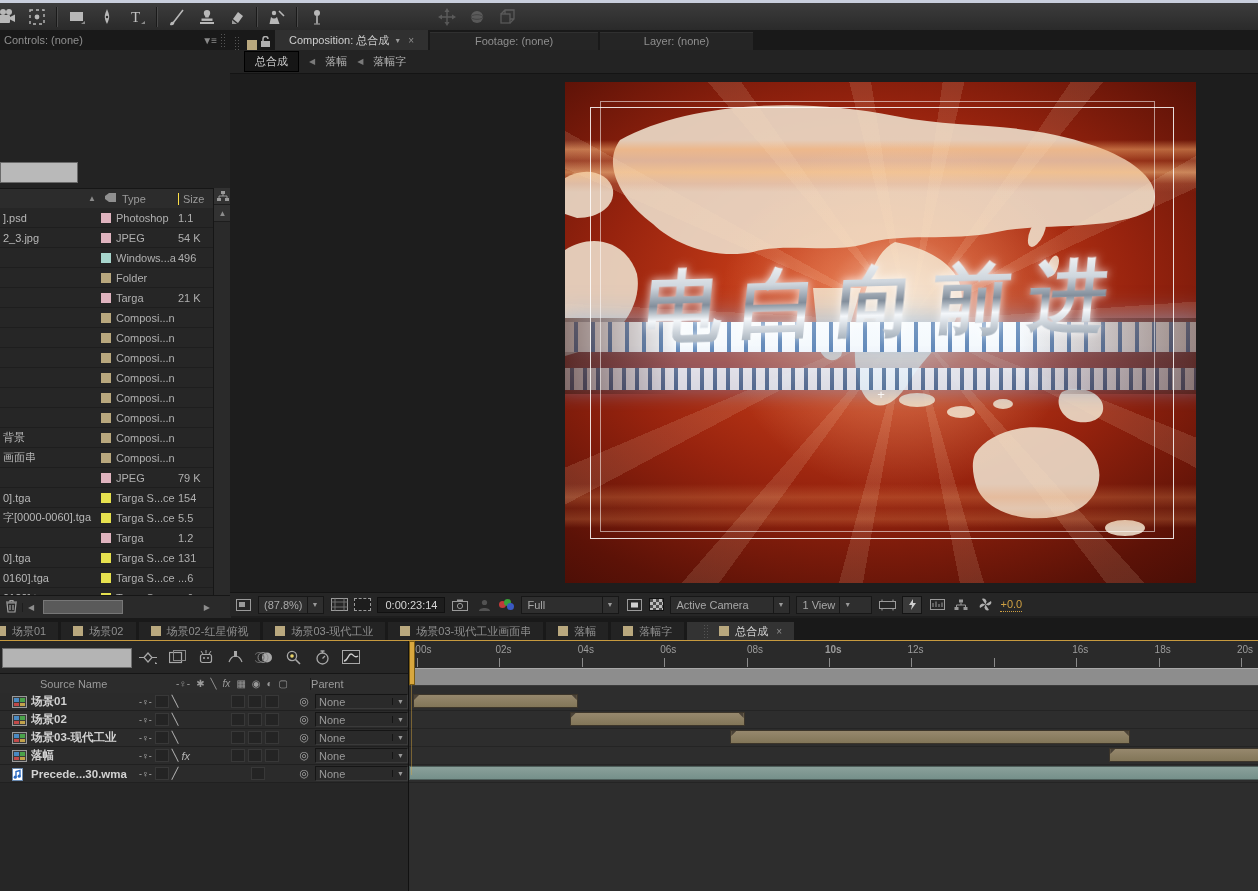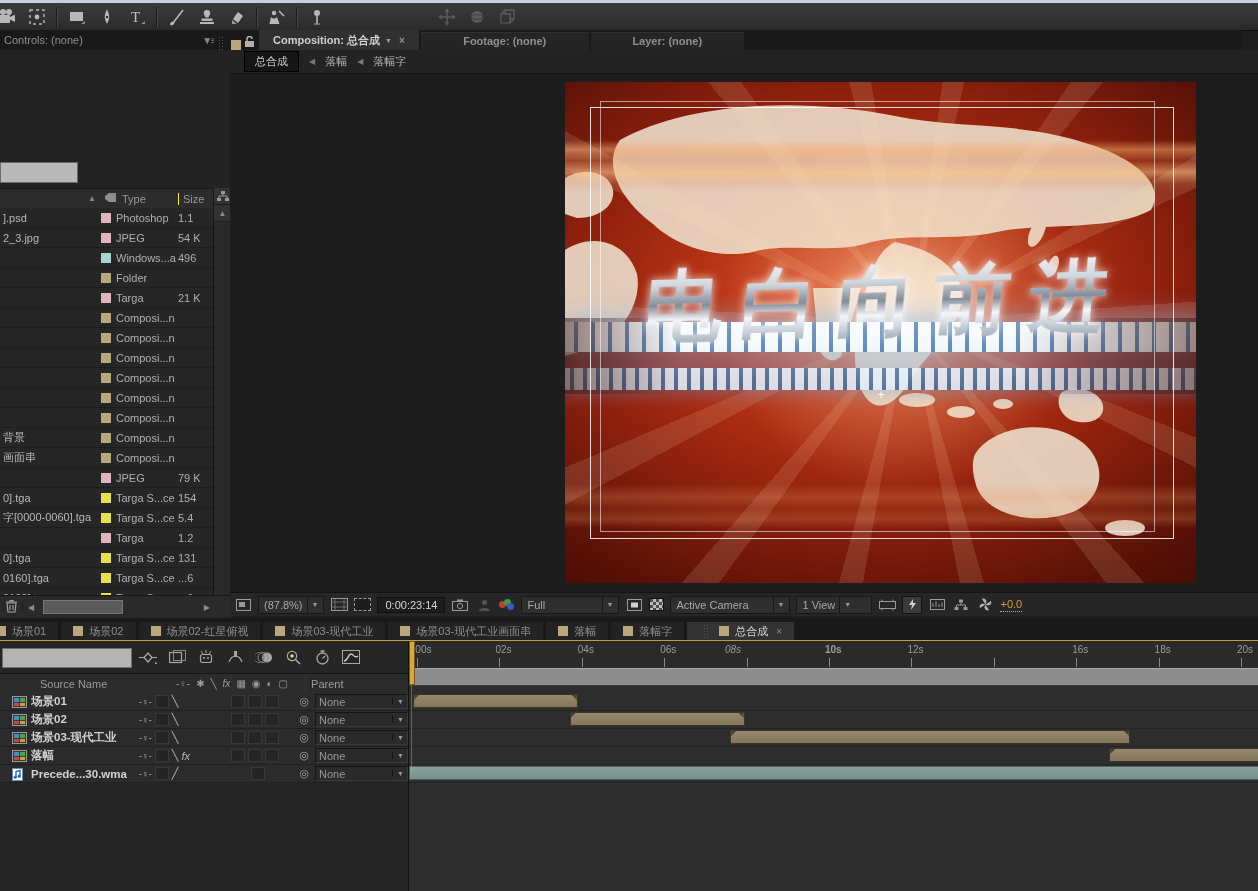--- a/index.html
+++ b/index.html
@@ -38,21 +38,21 @@
   .pname{width:92px;padding-left:3px;color:#b8b8b8;white-space:nowrap;overflow:hidden;flex:0 0 auto;}
   .pchip{width:10px;height:10px;margin:0 5px 0 6px;flex:0 0 auto;}
   .ptype{width:62px;color:#b0b0b0;white-space:nowrap;overflow:hidden;flex:0 0 auto;}
   .psize{color:#b0b0b0;white-space:nowrap;overflow:hidden;}
   #proj-vscroll{left:213px;top:138px;width:17px;height:450px;background:#2a2a2a;border-left:1px solid #161616;}
   .scroll-btn{width:17px;height:16px;display:flex;align-items:center;justify-content:center;color:#8d8d8d;font-size:8px;background:#323232;border-bottom:1px solid #1d1d1d;}
   #proj-hbar{left:0;top:545px;width:230px;height:22px;background:#2a2a2a;border-top:1px solid #161616;display:flex;align-items:center;}
   .hthumb{width:78px;height:12px;background:#5a5a5a;border:1px solid #777;margin-left:4px;}
 
   
-  #viewer-tabs{left:214px;top:30px;width:1028px;height:20px;font-weight:bold;}
+  #viewer-tabs{left:230px;top:30px;width:1028px;height:20px;}
   #crumbs{left:230px;top:50px;width:1028px;height:24px;background:#232323;display:flex;align-items:center;gap:10px;padding-left:14px;box-sizing:border-box;border-bottom:1px solid #141414;}
   .crumb-active{background:#161616;border:1px solid #000;color:#cfcfcf;padding:2px 10px;}
   .crumb{color:#b0b0b0;}
   .crumb-arrow{color:#7a7a7a;font-size:8px;}
   #stage{left:230px;top:74px;width:1028px;height:518px;background:#1d1d1d;overflow:hidden;}
 
   
   #comp{left:335px;top:8px;width:631px;height:501px;overflow:hidden;
         background:radial-gradient(ellipse 90% 80% at 48% 44%, #e0582c 0%, #c23a17 22%, #97230e 48%, #5c1207 78%, #3c0b05 100%);}
   #band-top{left:0;top:58px;width:631px;height:52px;
@@ -339,21 +339,21 @@
         <div class="prow">
           <span class="pname">0].tga</span>
           <span class="pchip" style="background: rgb(230, 225, 79);"></span>
           <span class="ptype">Targa S...ce</span>
           <span class="psize">154</span>
         </div>
         <div class="prow">
           <span class="pname">字[0000-0060].tga</span>
           <span class="pchip" style="background: rgb(230, 225, 79);"></span>
           <span class="ptype">Targa S...ce</span>
-          <span class="psize">5.4</span>
+          <span class="psize">5.5</span>
         </div>
         <div class="prow">
           <span class="pname"></span>
           <span class="pchip" style="background: rgb(224, 180, 191);"></span>
           <span class="ptype">Targa</span>
           <span class="psize">1.2</span>
         </div>
         <div class="prow">
           <span class="pname">0].tga</span>
           <span class="pchip" style="background: rgb(230, 225, 79);"></span>
@@ -795,21 +795,21 @@
   <div class="abs" id="tl-right">
     <div class="abs" id="ruler">
         <span class="rlabel" style="left: -2px;">0:00s</span>
         <span class="rtick" style="left: 8px;"></span>
         <span class="rlabel" style="left: 86.4px;">02s</span>
         <span class="rtick" style="left: 90.4px;"></span>
         <span class="rlabel" style="left: 168.8px;">04s</span>
         <span class="rtick" style="left: 172.8px;"></span>
         <span class="rlabel" style="left: 251.2px;">06s</span>
         <span class="rtick" style="left: 255.2px;"></span>
-        <span class="rlabel" style="left: 316px; font-style: italic;">08s</span>
+        <span class="rlabel" style="left: 338px;">08s</span>
         <span class="rtick" style="left: 337.6px;"></span>
         <span class="rlabel" style="left: 416px; font-weight: bold;">10s</span>
         <span class="rtick" style="left: 420px;"></span>
         <span class="rlabel" style="left: 498.4px;">12s</span>
         <span class="rtick" style="left: 502.4px;"></span>
         <span class="rlabel" style="left: 612px; margin-top: 37px;">14s</span>
         <span class="rtick" style="left: 584.8px;"></span>
         <span class="rlabel" style="left: 663.2px;">16s</span>
         <span class="rtick" style="left: 667.2px;"></span>
         <span class="rlabel" style="left: 745.6px;">18s</span>

